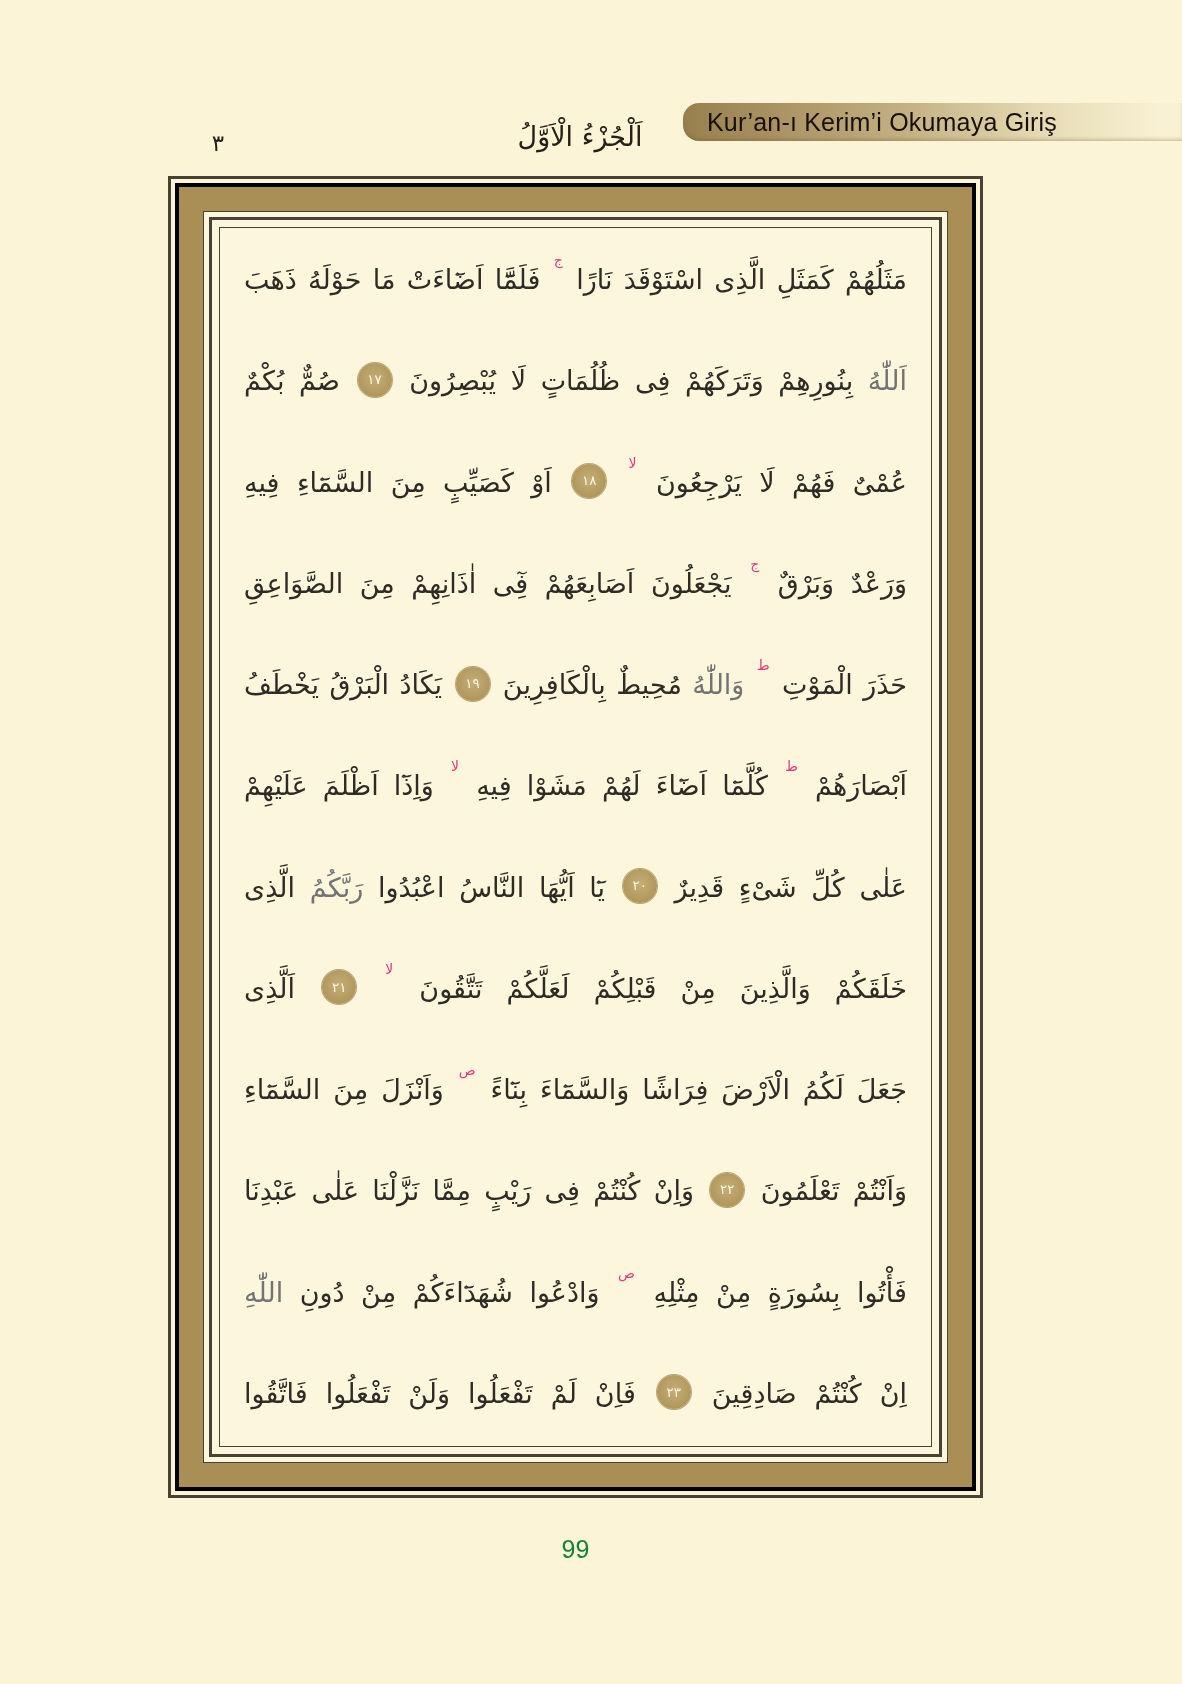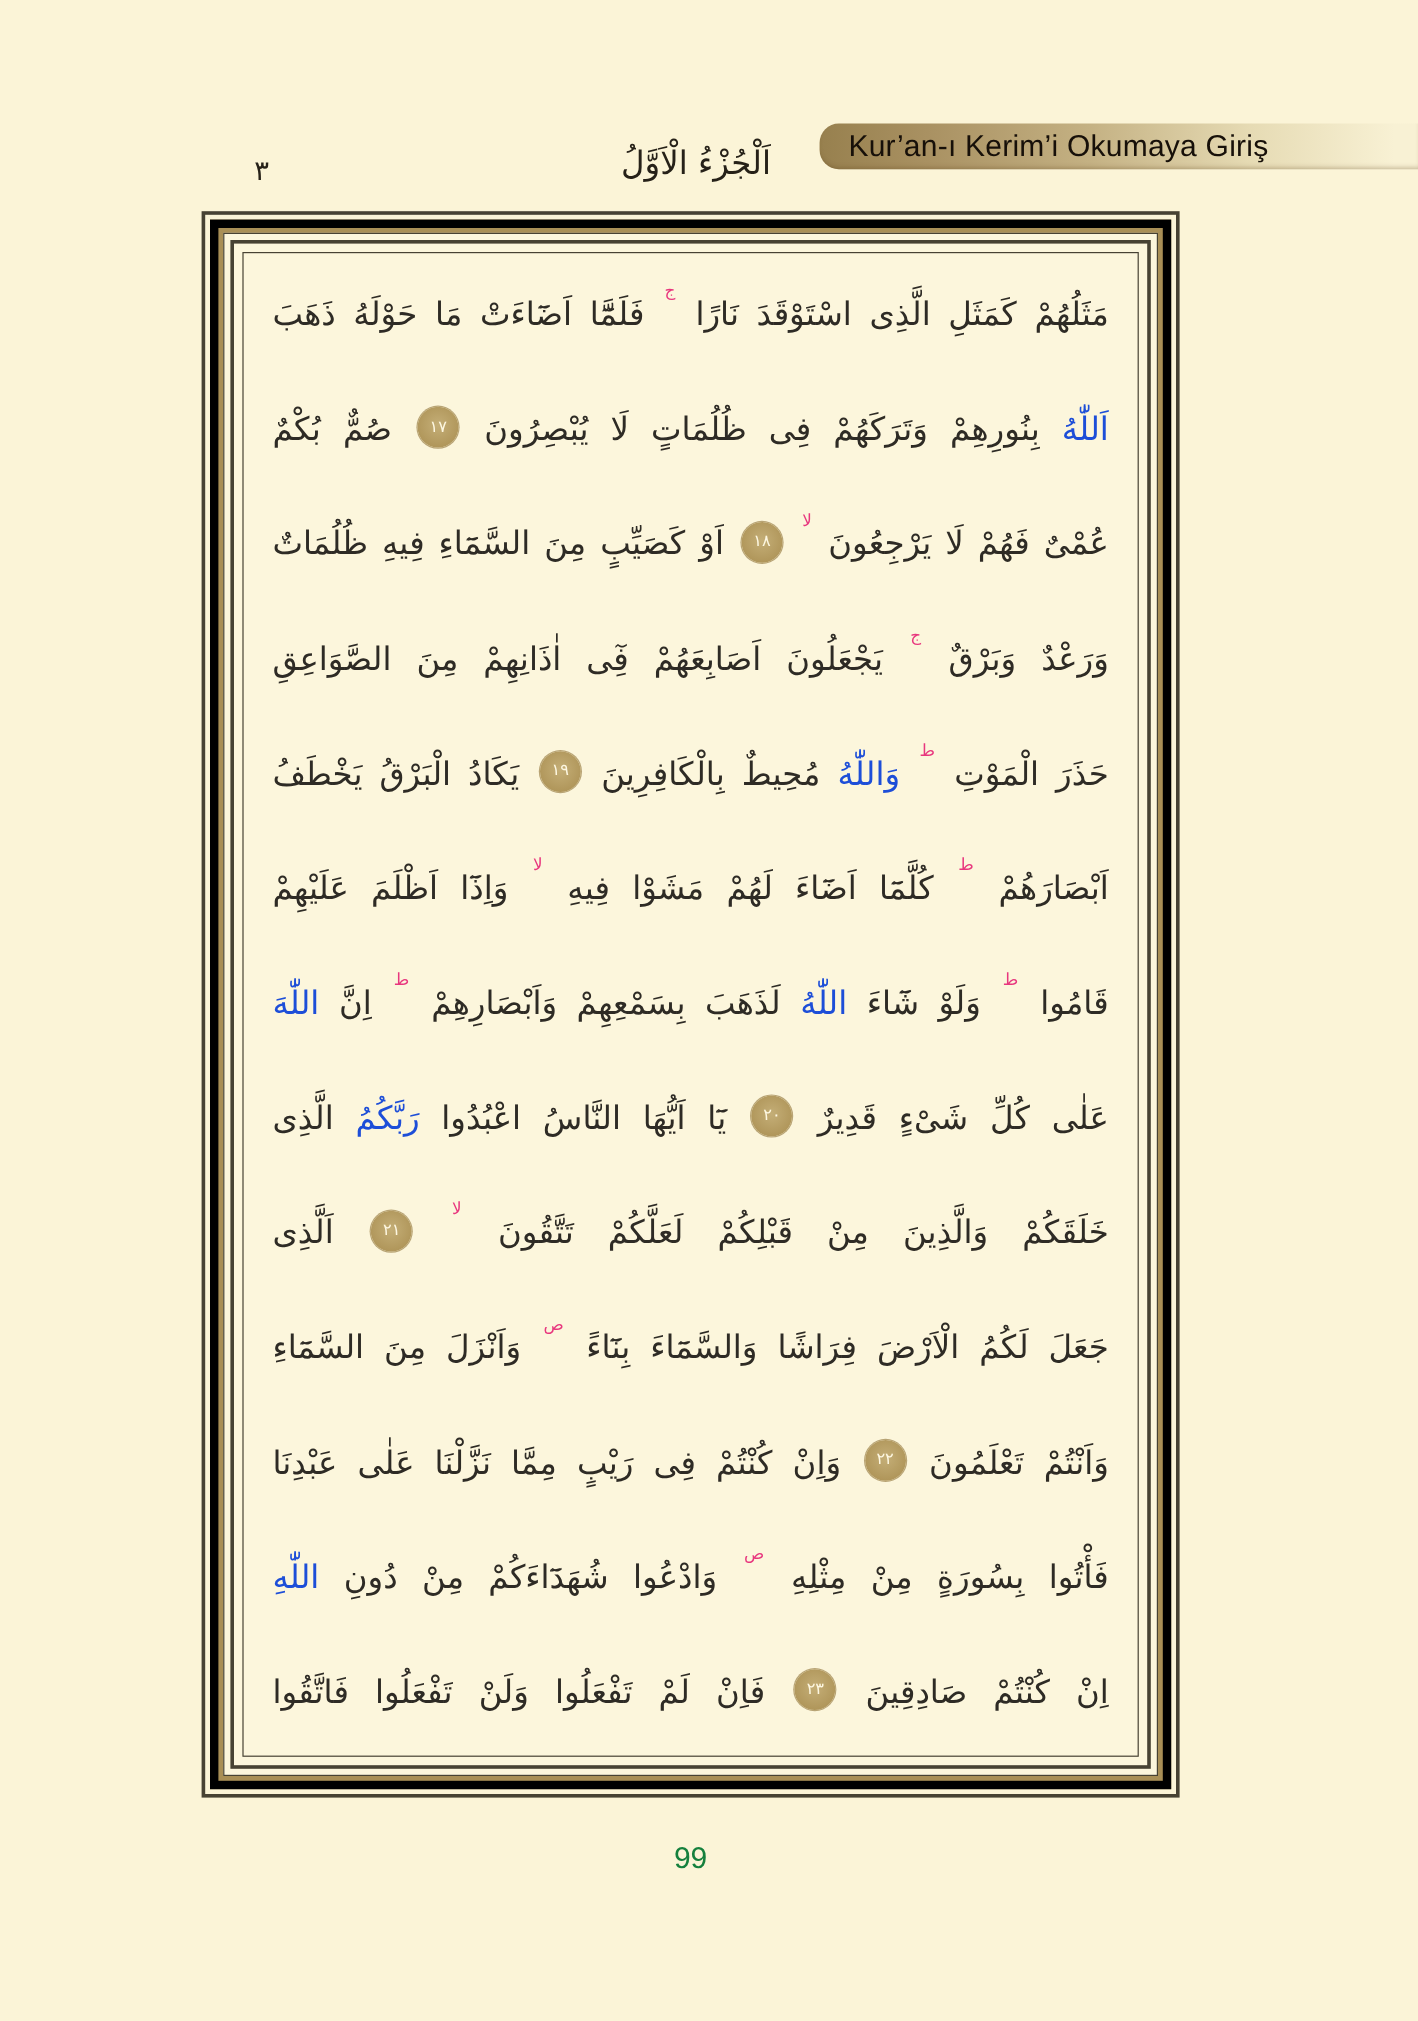--- a/index.html
+++ b/index.html
@@ -29,38 +29,38 @@
   .marginal-number {
     position:absolute; left:198px; top:130px; width:40px; text-align:center;
     font-family:"DejaVu Sans", sans-serif; font-size:23px; color:#262118;
   }
 
   
   .frame {
     position:absolute; left:168px; top:176px; width:815px; height:1322px;
     border:3px solid #474233; padding:4px; box-sizing:border-box; background:#FBF4D7;
   }
-  .frame-gold   { height:100%; box-sizing:border-box; border:7px solid #000000; background:#A98F56; padding:4px; }
+  .frame-gold   { height:100%; box-sizing:border-box; border:4px solid #000000; background:#A98F56; padding:24px; }
   .frame-ring1  { height:100%; box-sizing:border-box; border:1px solid #474233; background:#FCF6DC; padding:5px; }
   .frame-ring2  { height:100%; box-sizing:border-box; border:3px solid #474233; padding:7px; }
   .frame-content{
     height:100%; box-sizing:border-box; border:1px solid #474233;
     padding:14px 24px; overflow:hidden;
     display:flex; flex-direction:column; justify-content:space-between;
   }
 
   
   .line {
     direction:rtl; width:100%;
     font-family:"DejaVu Sans", sans-serif;
     font-size:27px; color:#2E2B25;
     line-height:76px; height:76px; overflow:hidden;
     text-align:justify; text-align-last:justify;
   }
-  .divine { color:#1d4ed8; }
+  .divine { color:#737373; }
   .pause-mark {
     color:#E8377E; font-size:14px; line-height:0;
     vertical-align:24px; margin:0 2px;
   }
   .ayah-medallion {
     display:inline-flex; align-items:center; justify-content:center;
     vertical-align:middle; position:relative; top:-3px;
     width:34px; height:34px; border-radius:50%;
     background:radial-gradient(circle at 50% 45%, #C4AE77 0%, #AF9559 75%);
     box-shadow:0 0 0 1px rgba(148,120,62,0.65);
@@ -90,21 +90,20 @@
     <div class="frame-ring1">
       <div class="frame-ring2">
         <div class="frame-content">
 
         <div class="line"><span>مَثَلُهُمْ كَمَثَلِ الَّذِى اسْتَوْقَدَ نَارًا</span> <span class="pause-mark">ج</span> <span>فَلَمَّٓا اَضَٓاءَتْ مَا حَوْلَهُ ذَهَبَ</span> </div>
             <div class="line"><span class="divine">اَللّٰهُ</span> <span>بِنُورِهِمْ وَتَرَكَهُمْ فِى ظُلُمَاتٍ لَا يُبْصِرُونَ</span> <span class="ayah-medallion">١٧</span> <span>صُمٌّ بُكْمٌ</span> </div>
             <div class="line"><span>عُمْىٌ فَهُمْ لَا يَرْجِعُونَ</span> <span class="pause-mark">لا</span> <span class="ayah-medallion">١٨</span> <span>اَوْ كَصَيِّبٍ مِنَ السَّمَٓاءِ فِيهِ ظُلُمَاتٌ</span> </div>
             <div class="line"><span>وَرَعْدٌ وَبَرْقٌ</span> <span class="pause-mark">ج</span> <span>يَجْعَلُونَ اَصَابِعَهُمْ فِٓى اٰذَانِهِمْ مِنَ الصَّوَاعِقِ</span> </div>
             <div class="line"><span>حَذَرَ الْمَوْتِ</span> <span class="pause-mark">ط</span> <span class="divine">وَاللّٰهُ</span> <span>مُحِيطٌ بِالْكَافِرِينَ</span> <span class="ayah-medallion">١٩</span> <span>يَكَادُ الْبَرْقُ يَخْطَفُ</span> </div>
             <div class="line"><span>اَبْصَارَهُمْ</span> <span class="pause-mark">ط</span> <span>كُلَّمَٓا اَضَٓاءَ لَهُمْ مَشَوْا فِيهِ</span> <span class="pause-mark">لا</span> <span>وَاِذَٓا اَظْلَمَ عَلَيْهِمْ</span> </div>
-            <div class="line"><span>قَامُوا</span> <span class="pause-mark">ط</span> <span>وَلَوْ شَٓاءَ</span> <span class="divine">اللّٰهُ</span> <span>لَذَهَبَ بِسَمْعِهِمْ وَاَبْصَارِهِمْ</span> <span class="pause-mark">ط</span> <span>اِنَّ</span> <span class="divine">اللّٰهَ</span> </div>
             <div class="line"><span>عَلٰى كُلِّ شَىْءٍ قَدِيرٌ</span> <span class="ayah-medallion">٢٠</span> <span>يَٓا اَيُّهَا النَّاسُ اعْبُدُوا</span> <span class="divine">رَبَّكُمُ</span> <span>الَّذِى</span> </div>
             <div class="line"><span>خَلَقَكُمْ وَالَّذِينَ مِنْ قَبْلِكُمْ لَعَلَّكُمْ تَتَّقُونَ</span> <span class="pause-mark">لا</span> <span class="ayah-medallion">٢١</span> <span>اَلَّذِى</span> </div>
             <div class="line"><span>جَعَلَ لَكُمُ الْاَرْضَ فِرَاشًا وَالسَّمَٓاءَ بِنَٓاءً</span> <span class="pause-mark">ص</span> <span>وَاَنْزَلَ مِنَ السَّمَٓاءِ</span> </div>
             <div class="line"><span>وَاَنْتُمْ تَعْلَمُونَ</span> <span class="ayah-medallion">٢٢</span> <span>وَاِنْ كُنْتُمْ فِى رَيْبٍ مِمَّا نَزَّلْنَا عَلٰى عَبْدِنَا</span> </div>
             <div class="line"><span>فَأْتُوا بِسُورَةٍ مِنْ مِثْلِهِ</span> <span class="pause-mark">ص</span> <span>وَادْعُوا شُهَدَٓاءَكُمْ مِنْ دُونِ</span> <span class="divine">اللّٰهِ</span> </div>
             <div class="line"><span>اِنْ كُنْتُمْ صَادِقِينَ</span> <span class="ayah-medallion">٢٣</span> <span>فَاِنْ لَمْ تَفْعَلُوا وَلَنْ تَفْعَلُوا فَاتَّقُوا</span> </div>
           </div>
       </div>
     </div>
   </div>

